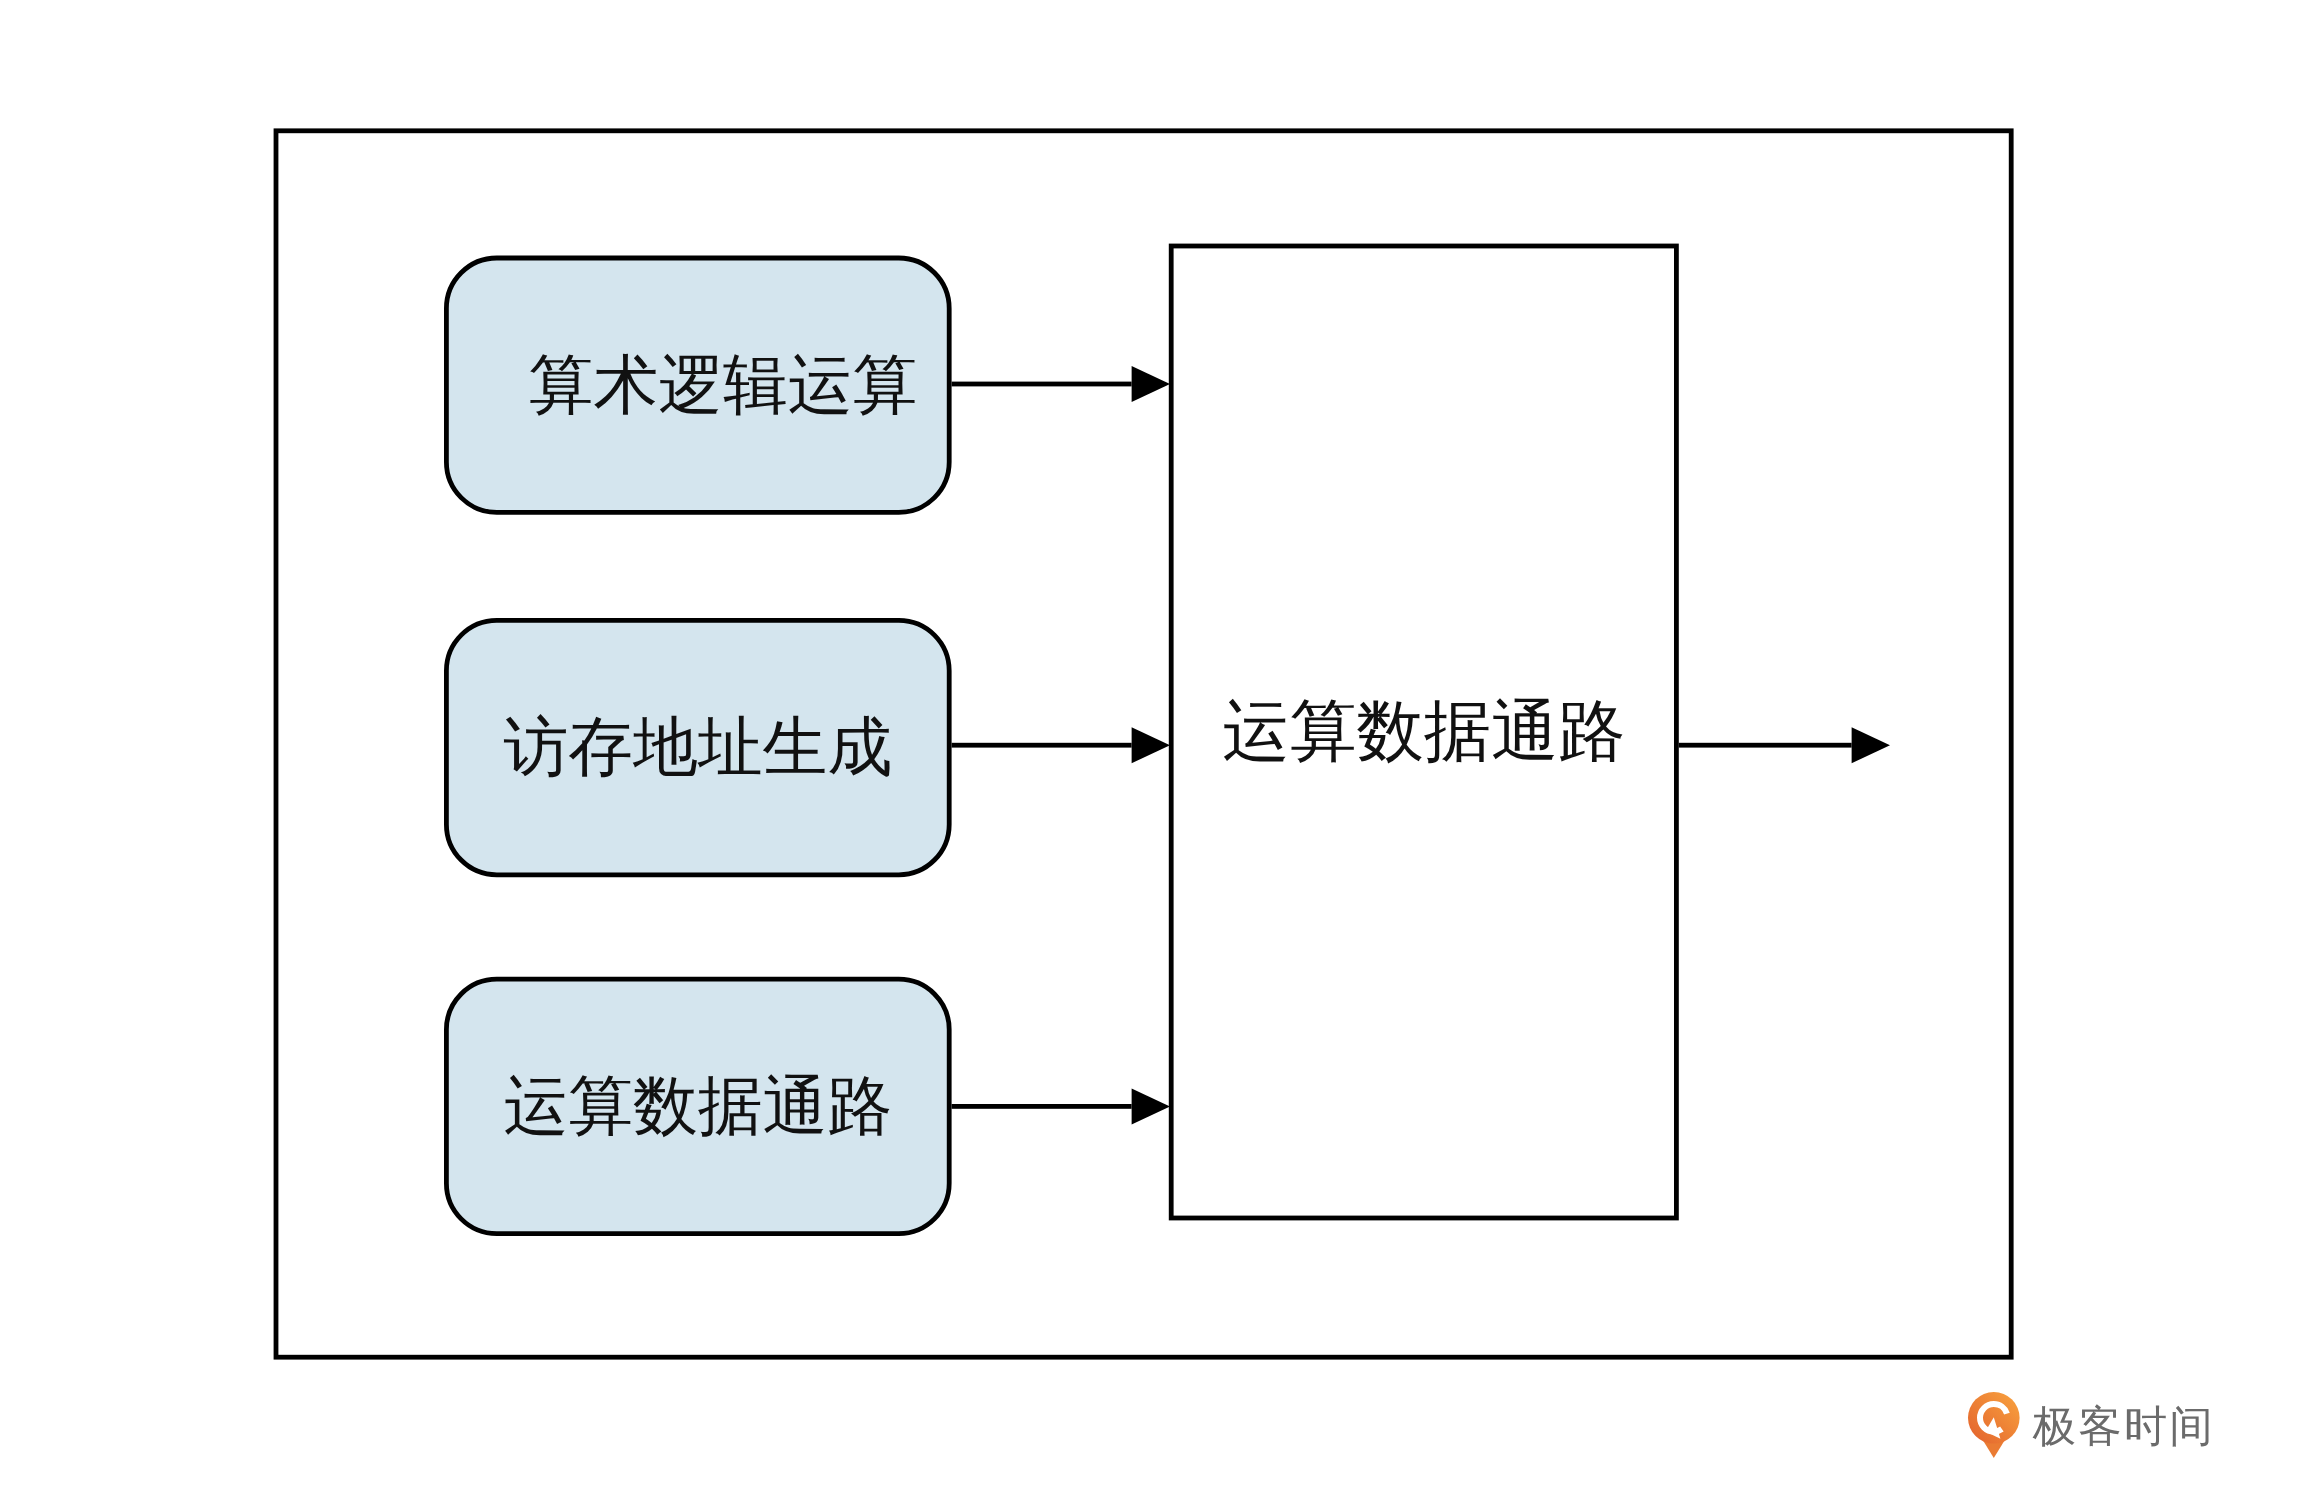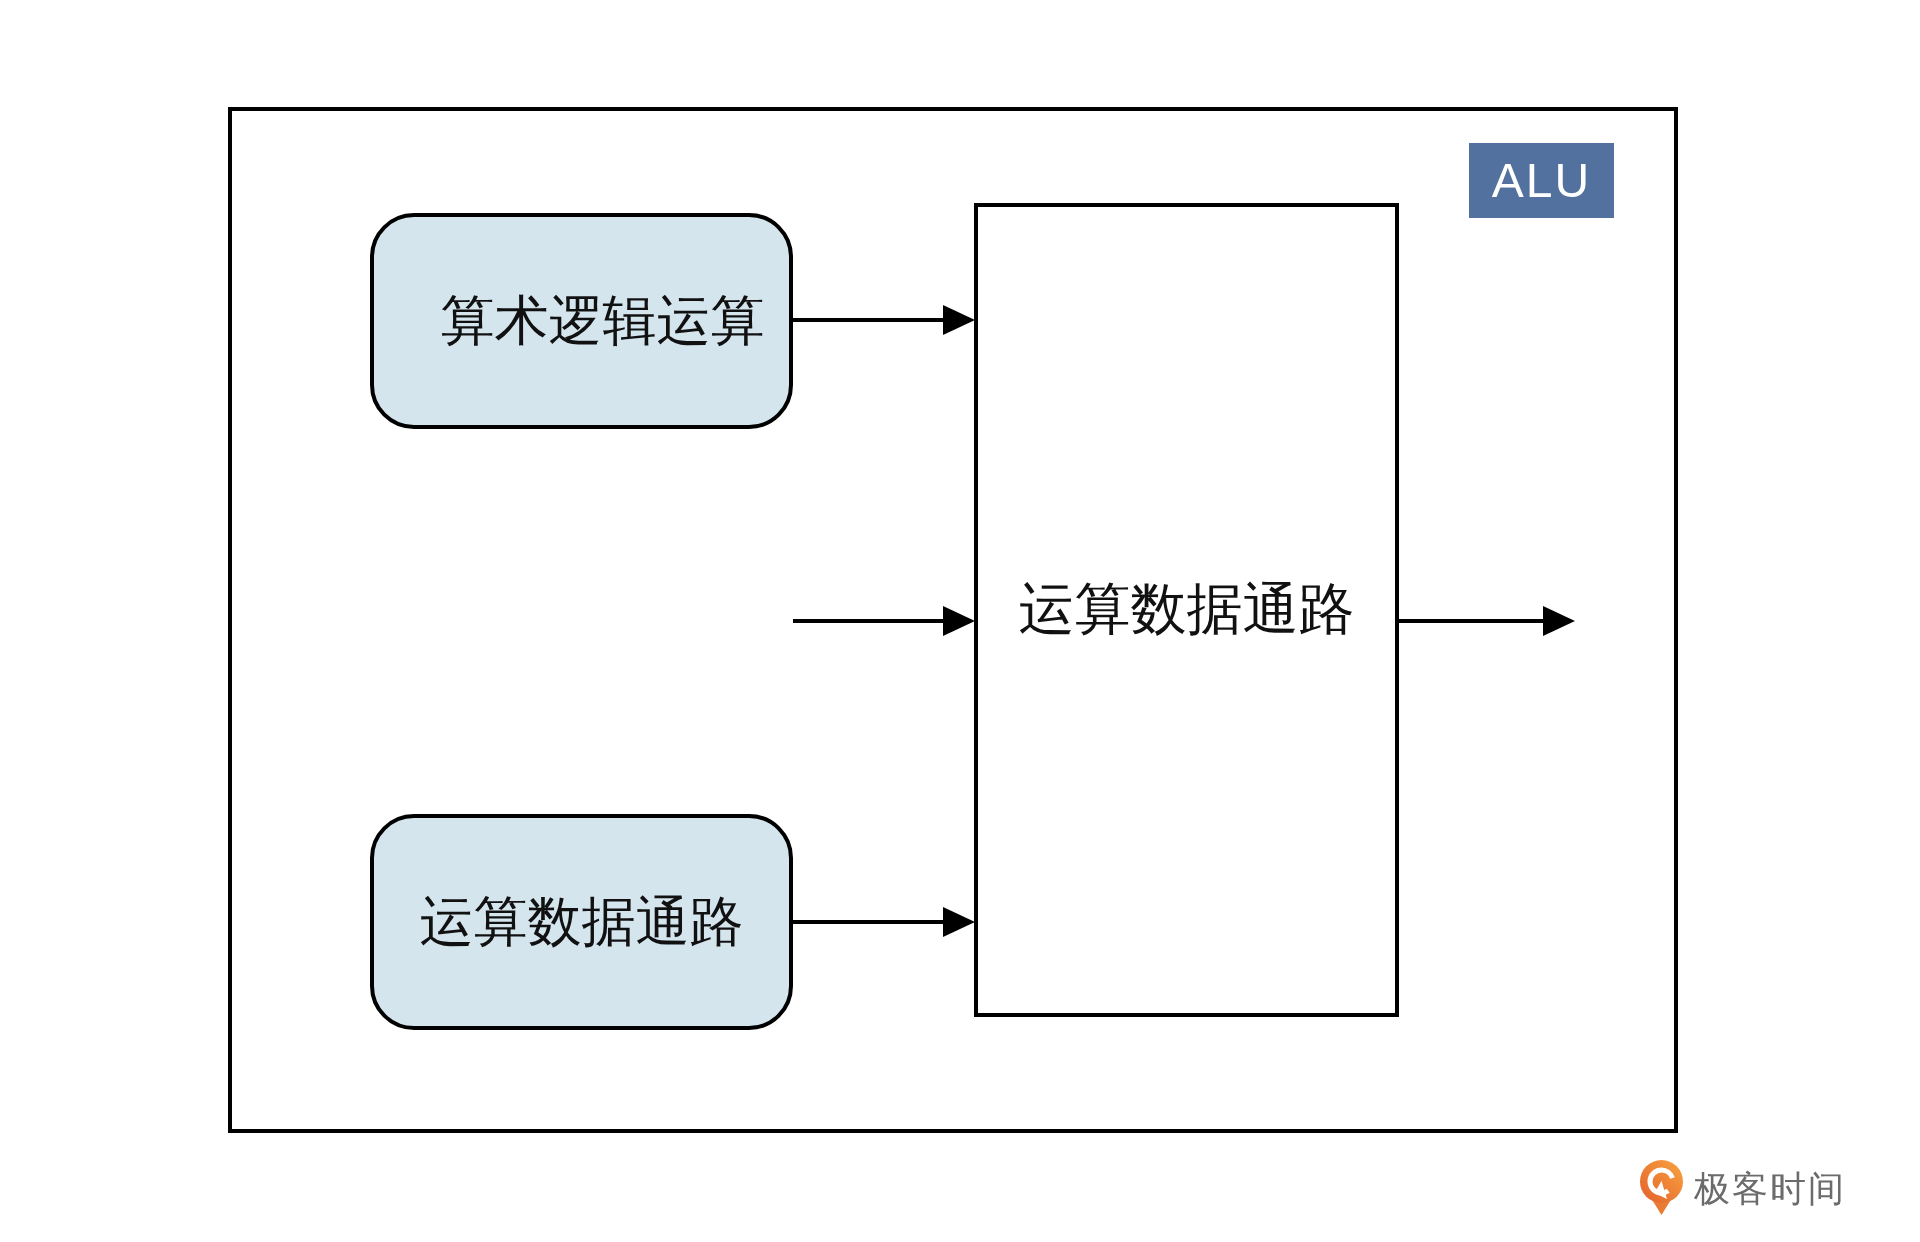--- a/index.html
+++ b/index.html
@@ -129,24 +129,24 @@
     white-space: nowrap;
   }
 </style>
 </head>
 <body>
 
 <div id="canvas">
 
   <div class="outer-rect"></div>
 
-  <div class="alu-badge">ALU</div>
 
   <div class="rounded-box box-1">算术逻辑运算</div>
 
+  <div class="rounded-box box-2">访存地址生成</div>
 
   <div class="rounded-box box-3">运算数据通路</div>
 
   <div class="center-rect">运算数据通路</div>
 
   <div class="arrow arrow-in-1"></div>
   <div class="arrow arrow-in-2"></div>
   <div class="arrow arrow-in-3"></div>
   <div class="arrow arrow-out"></div>
 

